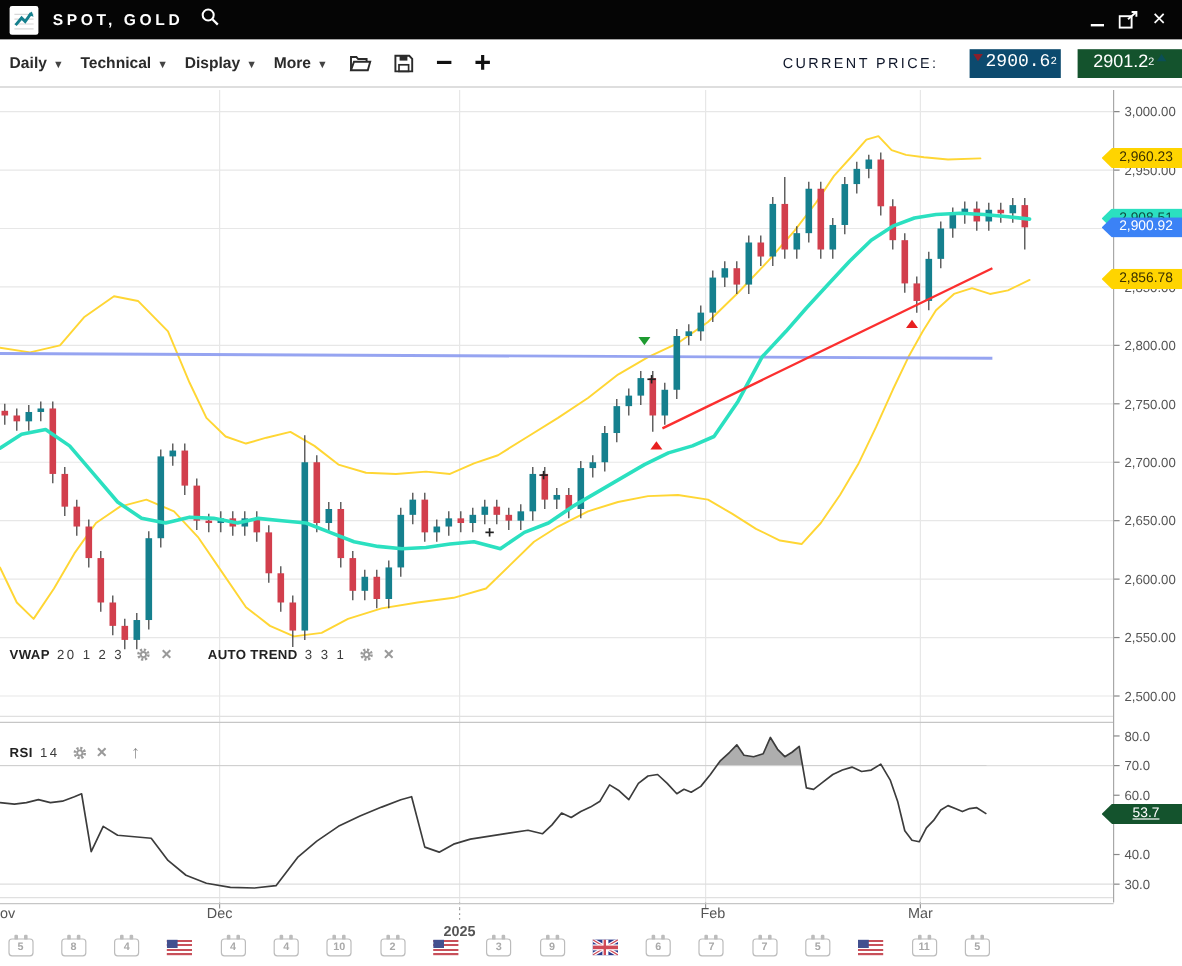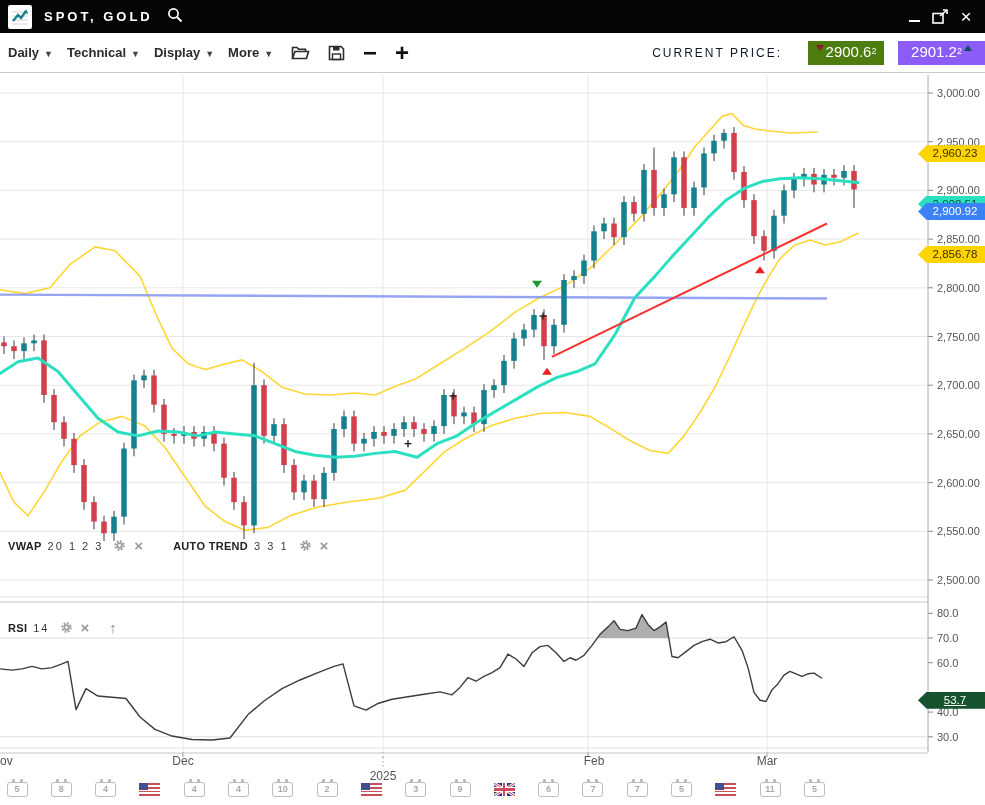--- a/index.html
+++ b/index.html
@@ -50,21 +50,21 @@
   .ind-name { font-weight:700; letter-spacing:.3px; }
   .ind-params { color:#3c3c3c; letter-spacing:2px; }
   .gear-svg { width:13px; height:13px; margin-left:4px; }
   .xicon { color:#9a9a9a; font-size:15px; font-weight:700; line-height:13px; margin-left:2px; }
   .arrow-up-ico { color:#8a8a8a; font-size:15px; margin-left:14px; }
   .ind-gap { width:18px; }
 
   
   .axis-badge { position:absolute; left:918px; width:67px; height:17px; line-height:17px;
                 font-size:11.5px; text-align:center; padding-left:7px;
-                clip-path:polygon(13% 0, 100% 0, 100% 100%, 13% 100%, 0 50%);margin-top:22px; }
+                clip-path:polygon(13% 0, 100% 0, 100% 100%, 13% 100%, 0 50%); }
 
   
   .month-label { position:absolute; transform:translateX(-50%); font-size:12px; color:#555; }
 
   
   .cal { position:absolute; width:21px; height:15px; border:1.5px solid #bcbcbc; border-radius:3px;
          background:#fff; color:#a9a9a9; font-size:9px; font-weight:700; text-align:center;
          line-height:12px; }
   .cal::before, .cal::after { content:""; position:absolute; top:-4px; width:3px; height:4px;
          background:#bcbcbc; border-radius:1px; }
@@ -147,26 +147,26 @@
     <span class="tool-ico">
       <svg width="17" height="16" viewBox="0 0 17 16">
         <path d="M1.5 1.5 H13 L15.5 4 V14.5 H1.5 Z" fill="none" stroke="#2b2b2b" stroke-width="1.6"></path>
         <rect x="5" y="1.5" width="6.5" height="4" fill="#2b2b2b"></rect>
         <rect x="4.5" y="9" width="8" height="5.5" fill="none" stroke="#2b2b2b" stroke-width="1.4"></rect>
       </svg>
     </span>
     <span class="tool-minus">−</span>
     <span class="tool-plus">+</span>
     <span class="cp-label">CURRENT PRICE:</span>
-    <span class="price-badge pb-bid" id="bid-badge" style="background: #4d7c0f;">
+    <span class="price-badge pb-bid" id="bid-badge" style="background: #0c4a6e; font-family: Liberation Mono, monospace;">
       <span class="arr arr-down"></span>
       <span>2900.6</span>
         <sub>2</sub>
     </span>
-    <span class="price-badge pb-ask" id="ask-badge" style="background: #8b5cf6;">
+    <span class="price-badge pb-ask" id="ask-badge" style="background: #14532d;">
       <span>2901.2</span>
         <sub>2</sub>
       <span class="arr arr-up"></span>
     </span>
   </div>
 
   <div id="chart-wrap">
     <svg id="chart-svg" width="985" height="732" viewBox="0 73 985 732">
         <g>
           <line x1="0" y1="93" x2="928" y2="93" stroke="#e7e7e7" stroke-width="1"></line>
@@ -462,21 +462,21 @@
     </div>
 
     <div id="overlay-labels">
         <div class="axis-badge" style="top: 50.236px; background: rgb(255, 212, 0); color: rgb(58, 48, 0); z-index: 3;">2,960.23</div>
         <div class="axis-badge" style="top: 100.611px; background: rgb(43, 224, 192); color: rgb(13, 79, 66); z-index: 2;">2,908.51</div>
         <div class="axis-badge" style="top: 108.004px; background: #3b82f6; color: rgb(255, 255, 255); z-index: 4;">2,900.92</div>
         <div class="axis-badge" style="top: 150.996px; background: rgb(255, 212, 0); color: rgb(58, 48, 0); z-index: 3;">2,856.78</div>
         <div class="axis-badge" style="top: 596.761px; background: #14532d; color: rgb(255, 255, 255); text-decoration: underline;">53.7</div>
         <div class="month-label" style="left: 2px; top: 681px;">Nov</div>
         <div class="month-label" style="left: 183px; top: 681px;">Dec</div>
-        <div class="month-label" style="left: 383px; top: 696px;">2025</div>
+        <div class="month-label" style="left: 383px; top: 696px; font-weight: bold;">2025</div>
         <div class="month-label" style="left: 588px; top: 681px; padding-left: 12px;">Feb</div>
         <div class="month-label" style="left: 767px; top: 681px;">Mar</div>
         <div class="cal" style="left: 6.5px; top: 709px;">5</div>
         <div class="cal" style="left: 50.8px; top: 709px;">8</div>
         <div class="cal" style="left: 95.1px; top: 709px;">4</div>
         <div class="flag flag-us" style="left: 139.4px; top: 710px;">
           <span class="canton"></span>
         </div>
         <div class="cal" style="left: 183.7px; top: 709px;">4</div>
         <div class="cal" style="left: 228px; top: 709px;">4</div>

